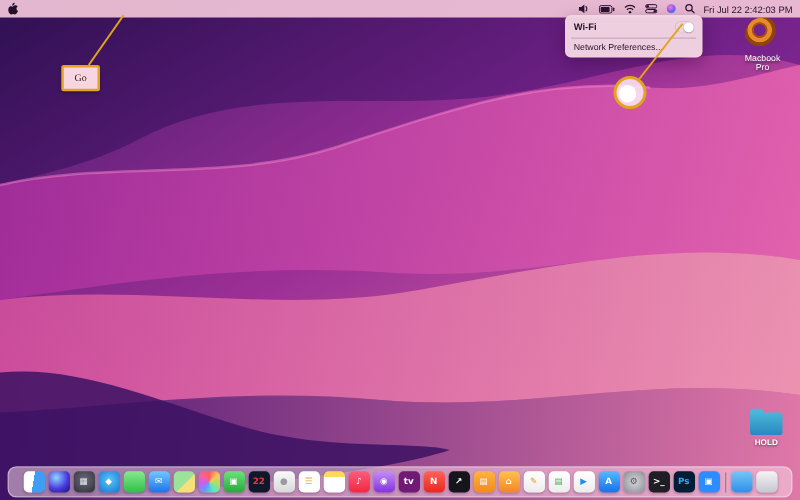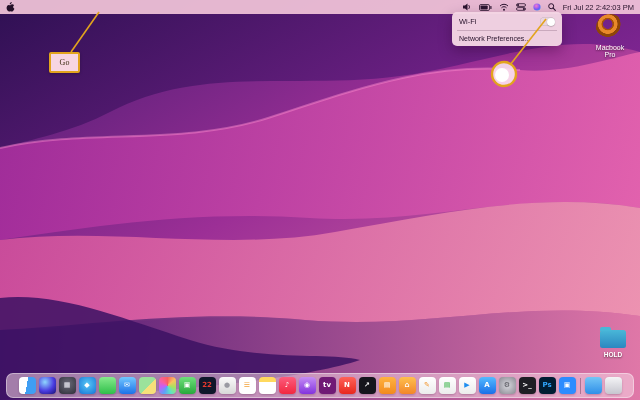--- a/index.html
+++ b/index.html
@@ -18,21 +18,21 @@
   .status{margin-left:auto;display:flex;align-items:center;gap:7px;}
   .status svg{display:block;}
   .clock{font-size:7.5px;white-space:nowrap;}
 
   
   .wifi-menu{position:absolute;top:12px;left:452px;width:110px;z-index:6;
     background:rgba(243,213,227,0.97);border-radius:5px;
     box-shadow:0 5px 14px rgba(40,0,40,0.35);padding:2px 0;
     font-size:7.5px;color:#241028;}
   .wifi-row{display:flex;align-items:center;justify-content:space-between;padding:3px 7px;}
-  .wifi-title{font-weight:normal;}
+  .wifi-title{font-weight:bold;}
   .toggle{width:15px;height:9px;border-radius:5px;background:#e9d4df;position:relative;
     box-shadow:inset 0 0 0 0.5px rgba(0,0,0,0.15);}
   .knob{position:absolute;right:0.5px;top:0.5px;width:8px;height:8px;border-radius:50%;
     background:#fff;box-shadow:0 0.5px 1px rgba(0,0,0,0.35);}
   .wifi-sep{height:1px;background:rgba(60,20,50,0.2);margin:1px 5px;}
   .wifi-net{padding:3px 7px 2px;font-size:7px;}
 
   
   .go-callout{position:absolute;left:49px;top:52px;width:27px;height:17px;z-index:6;
     background:#f7d6e2;border:2px solid #e2a41d;border-radius:2px;

